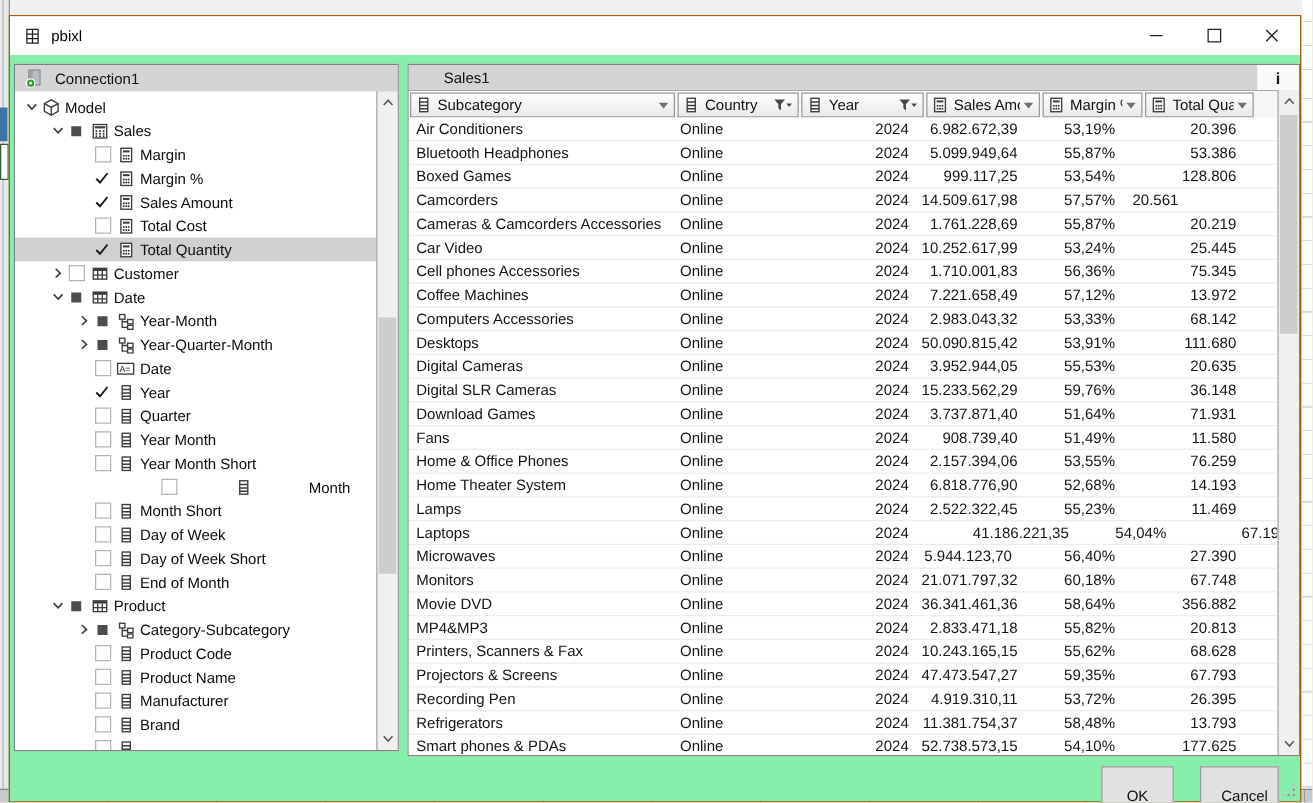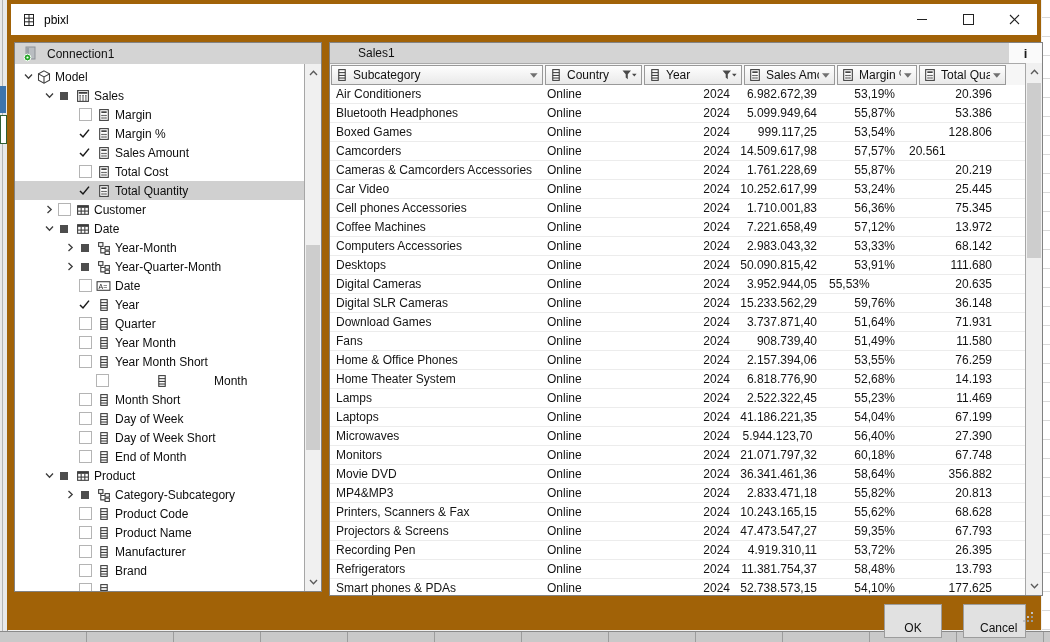--- a/index.html
+++ b/index.html
@@ -10,22 +10,22 @@
   .underlay-left{position:absolute;left:0;top:0;width:7px;height:642px;background:#e9e9e9;border-right:1px solid #8f8f8f;}
   .ul-line{position:absolute;left:2px;top:0;width:1px;height:642px;background:#b5b5b5;}
   .ul-blue{position:absolute;left:0;top:86px;width:6px;height:27px;background:#3d74ad;}
   .ul-green{position:absolute;left:0;top:115px;width:5px;height:27px;background:#fff;border:1px solid #2f5e33;}
   .underlay-right{position:absolute;left:1042px;top:0;width:8px;height:631px;background:#fff;
       background-image:repeating-linear-gradient(180deg,#fff 0 18px,#d9d9d9 18px 19px);background-position:0 60px;}
   .underlay-bottom{position:absolute;left:0;top:631px;width:1050px;height:11px;background:#c9c9c9;border-top:1px solid #8a8a8a;
       background-image:repeating-linear-gradient(90deg,transparent 0 86px,#9c9c9c 86px 87px);}
 
   
-  .dialog{position:absolute;left:7px;top:0;width:1034px;height:630px;box-sizing:border-box;
-          background:#a16207;border:4px solid #a16207;}
+  .dialog{position:absolute;left:7px;top:12px;width:1034px;height:630px;box-sizing:border-box;
+          background:#86efac;border:1px solid #a16207;}
   .titlebar{height:31px;background:#fff;display:flex;align-items:center;}
   .app-icon{margin-left:11px;width:14px;height:14px;display:inline-flex;}
   .title{margin-left:8px;font-size:12px;color:#000;}
   .winbtns{margin-left:auto;display:flex;height:100%;}
   .winbtn{width:46px;height:100%;display:flex;align-items:center;justify-content:center;cursor:default;}
   .glyph-min{width:10px;height:1px;background:#222;display:block;}
   .glyph-max{width:9px;height:9px;border:1px solid #222;display:block;}
 
   
   .tree-panel{position:absolute;left:3px;top:38px;width:308px;height:550px;box-sizing:border-box;
@@ -433,21 +433,21 @@
             <span class="slot ticon">
               <svg width="14" height="14" viewBox="0 0 13 13">
                 <rect x="3.5" y="1.5" width="6" height="10" fill="#fff" stroke="#3c3c3c"></rect>
                 <line x1="3.5" y1="4.3" x2="9.5" y2="4.3" stroke="#3c3c3c"></line>
                 <line x1="3.5" y1="6.9" x2="9.5" y2="6.9" stroke="#3c3c3c"></line>
                 <line x1="3.5" y1="9.3" x2="9.5" y2="9.3" stroke="#3c3c3c"></line>
               </svg>
             </span>
             <span class="tlabel">Year Month Short</span>
           </div>
-          <div class="trow" style="padding-left: 24px; gap: 41px;">
+          <div class="trow" style="padding-left: 60px; gap: 41px;">
             <span class="slot chev"></span>
             <span class="slot check">
               <span class="cbox"></span>
             </span>
             <span class="slot ticon">
               <svg width="14" height="14" viewBox="0 0 13 13">
                 <rect x="3.5" y="1.5" width="6" height="10" fill="#fff" stroke="#3c3c3c"></rect>
                 <line x1="3.5" y1="4.3" x2="9.5" y2="4.3" stroke="#3c3c3c"></line>
                 <line x1="3.5" y1="6.9" x2="9.5" y2="6.9" stroke="#3c3c3c"></line>
                 <line x1="3.5" y1="9.3" x2="9.5" y2="9.3" stroke="#3c3c3c"></line>
@@ -849,21 +849,21 @@
             <span class="dcell" style="width: 98px; text-align: right; padding-right: 8px; padding-left: 0px;">2024</span>
             <span class="dcell" style="width: 91px; text-align: right; padding-right: 12px; padding-left: 0px;">50.090.815,42</span>
             <span class="dcell" style="width: 80px; text-align: right; padding-right: 14px; padding-left: 0px;">53,91%</span>
             <span class="dcell" style="width: 87px; text-align: right; padding-right: 4px; padding-left: 0px;">111.680</span>
           </div>
           <div class="drow">
             <span class="dcell" style="width: 212px; text-align: left; padding-right: 0px; padding-left: 5px;">Digital Cameras</span>
             <span class="dcell" style="width: 97px; text-align: left; padding-right: 0px; padding-left: 4px;">Online</span>
             <span class="dcell" style="width: 98px; text-align: right; padding-right: 8px; padding-left: 0px;">2024</span>
             <span class="dcell" style="width: 91px; text-align: right; padding-right: 12px; padding-left: 0px;">3.952.944,05</span>
-            <span class="dcell" style="width: 80px; text-align: left; padding-right: 14px; padding-left: 0px;">55,53%</span>
+            <span class="dcell" style="width: 80px; text-align: right; padding-right: 14px; padding-left: 0px;">55,53%</span>
             <span class="dcell" style="width: 87px; text-align: right; padding-right: 4px; padding-left: 0px;">20.635</span>
           </div>
           <div class="drow">
             <span class="dcell" style="width: 212px; text-align: left; padding-right: 0px; padding-left: 5px;">Digital SLR Cameras</span>
             <span class="dcell" style="width: 97px; text-align: left; padding-right: 0px; padding-left: 4px;">Online</span>
             <span class="dcell" style="width: 98px; text-align: right; padding-right: 8px; padding-left: 0px;">2024</span>
             <span class="dcell" style="width: 91px; text-align: right; padding-right: 12px; padding-left: 0px;">15.233.562,29</span>
             <span class="dcell" style="width: 80px; text-align: right; padding-right: 14px; padding-left: 0px;">59,76%</span>
             <span class="dcell" style="width: 87px; text-align: right; padding-right: 4px; padding-left: 0px;">36.148</span>
           </div>
@@ -904,21 +904,21 @@
             <span class="dcell" style="width: 97px; text-align: left; padding-right: 0px; padding-left: 4px;">Online</span>
             <span class="dcell" style="width: 98px; text-align: right; padding-right: 8px; padding-left: 0px;">2024</span>
             <span class="dcell" style="width: 91px; text-align: right; padding-right: 12px; padding-left: 0px;">2.522.322,45</span>
             <span class="dcell" style="width: 80px; text-align: right; padding-right: 14px; padding-left: 0px;">55,23%</span>
             <span class="dcell" style="width: 87px; text-align: right; padding-right: 4px; padding-left: 0px;">11.469</span>
           </div>
           <div class="drow">
             <span class="dcell" style="width: 212px; text-align: left; padding-right: 0px; padding-left: 5px;">Laptops</span>
             <span class="dcell" style="width: 97px; text-align: left; padding-right: 0px; padding-left: 4px;">Online</span>
             <span class="dcell" style="width: 98px; text-align: right; padding-right: 8px; padding-left: 0px;">2024</span>
-            <span class="dcell" style="width: 91px; text-align: right; padding-right: 12px; padding-left: 0px;">41.186.221,35</span>
+            <span class="dcell" style="width: 91px; text-align: right; padding-right: 12px; padding-left: 0px; margin-left: 41px;">41.186.221,35</span>
             <span class="dcell" style="width: 80px; text-align: right; padding-right: 14px; padding-left: 0px;">54,04%</span>
             <span class="dcell" style="width: 87px; text-align: right; padding-right: 4px; padding-left: 0px;">67.199</span>
           </div>
           <div class="drow">
             <span class="dcell" style="width: 212px; text-align: left; padding-right: 0px; padding-left: 5px;">Microwaves</span>
             <span class="dcell" style="width: 97px; text-align: left; padding-right: 0px; padding-left: 4px;">Online</span>
             <span class="dcell" style="width: 98px; text-align: right; padding-right: 8px; padding-left: 0px;">2024</span>
             <span class="dcell" style="width: 91px; text-align: center; padding-right: 12px; padding-left: 0px;">5.944.123,70</span>
             <span class="dcell" style="width: 80px; text-align: right; padding-right: 14px; padding-left: 0px;">56,40%</span>
             <span class="dcell" style="width: 87px; text-align: right; padding-right: 4px; padding-left: 0px;">27.390</span>

